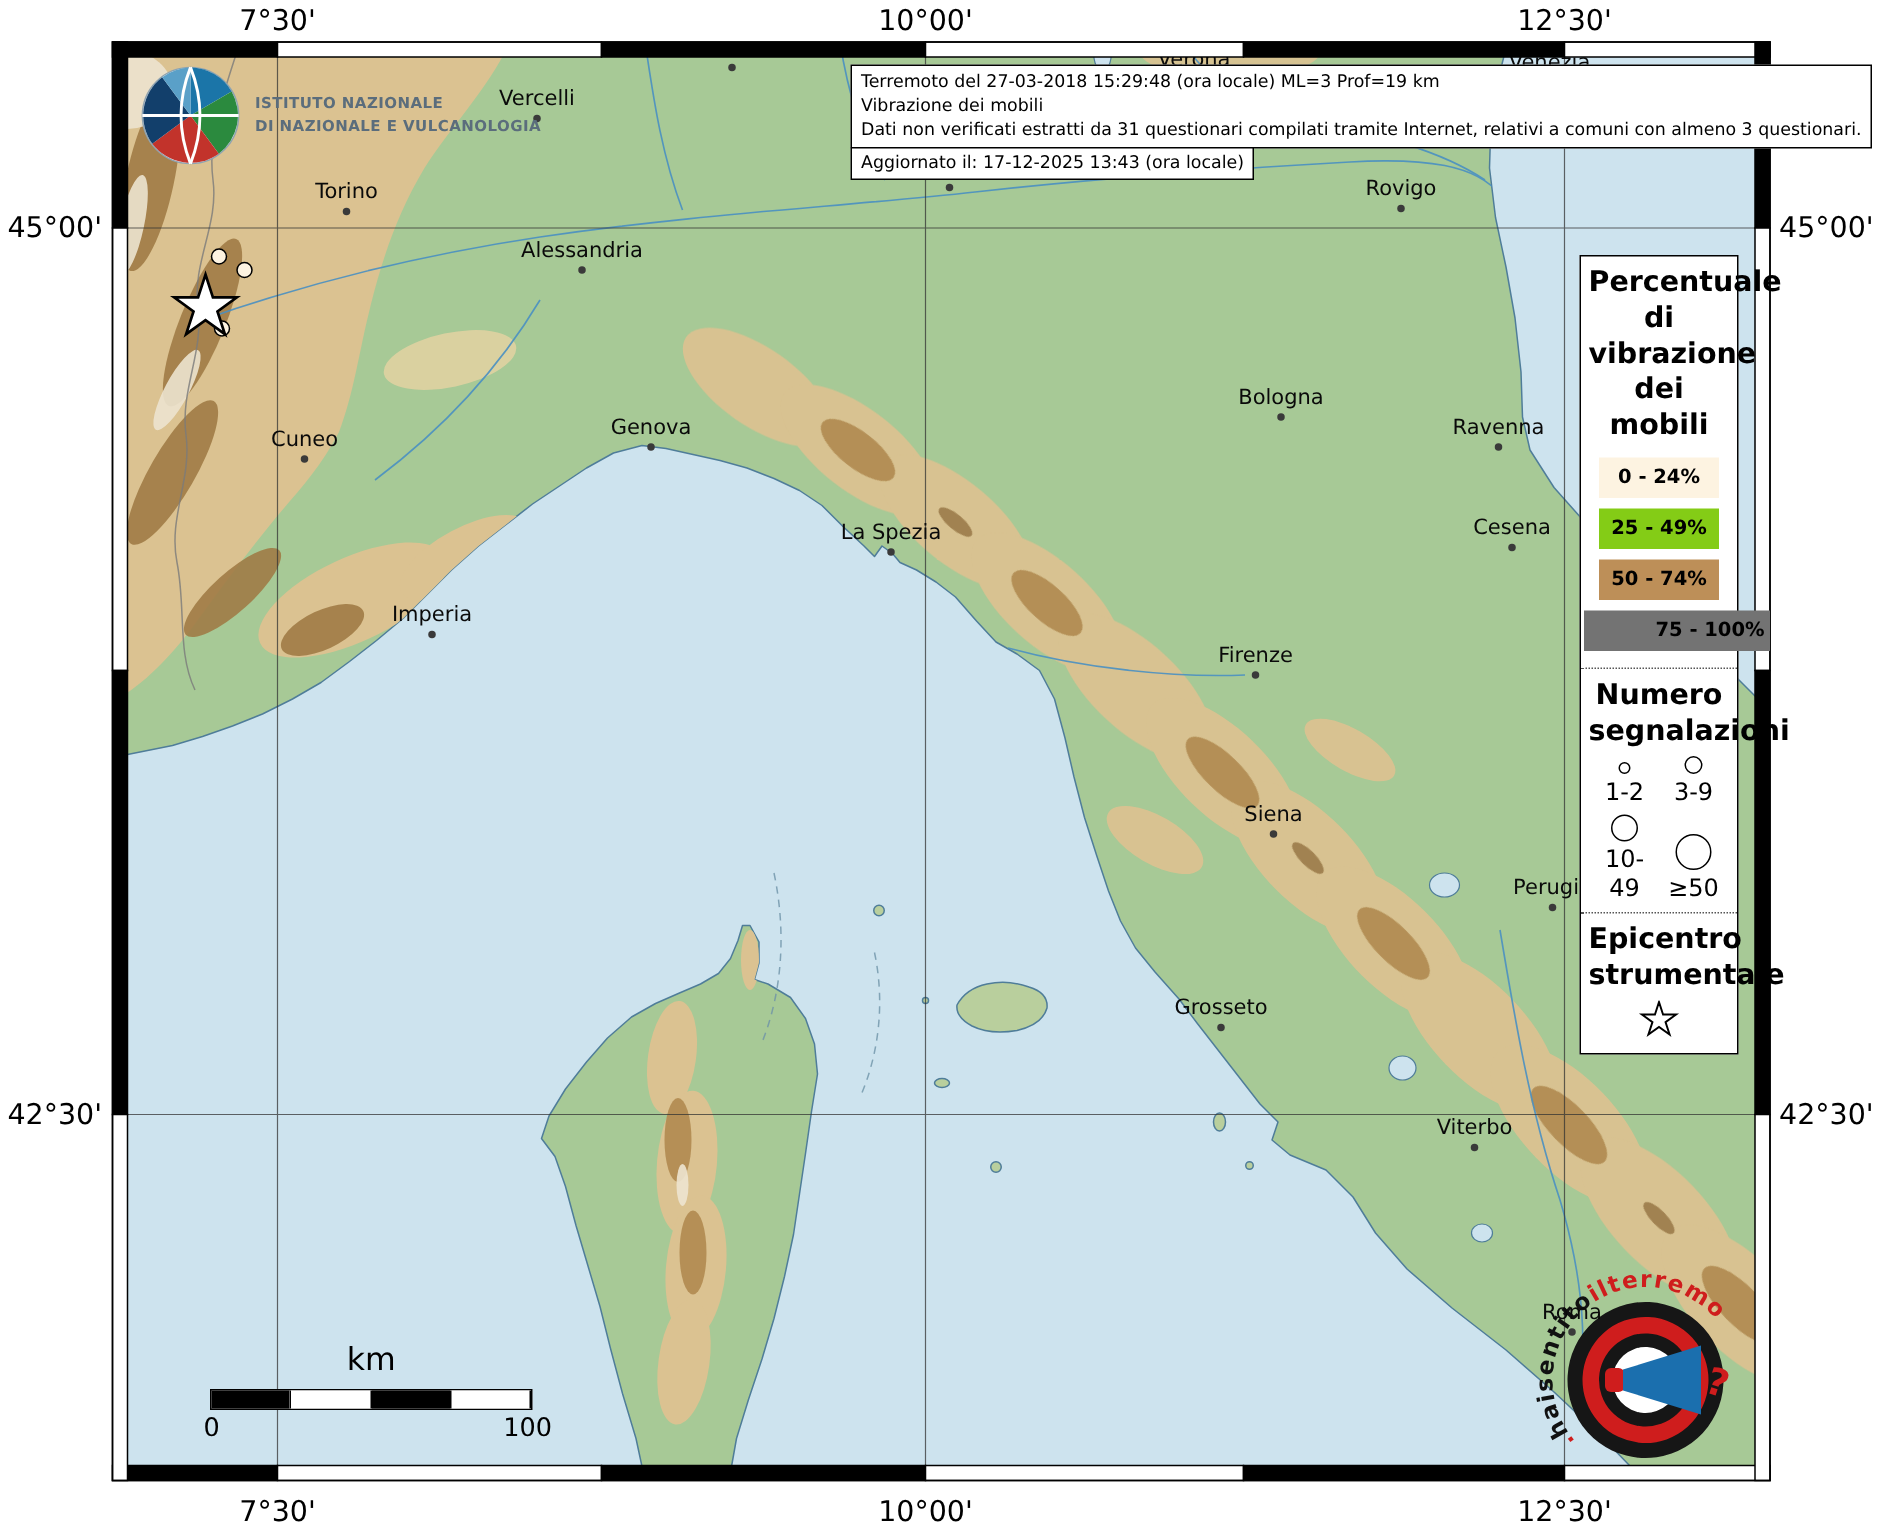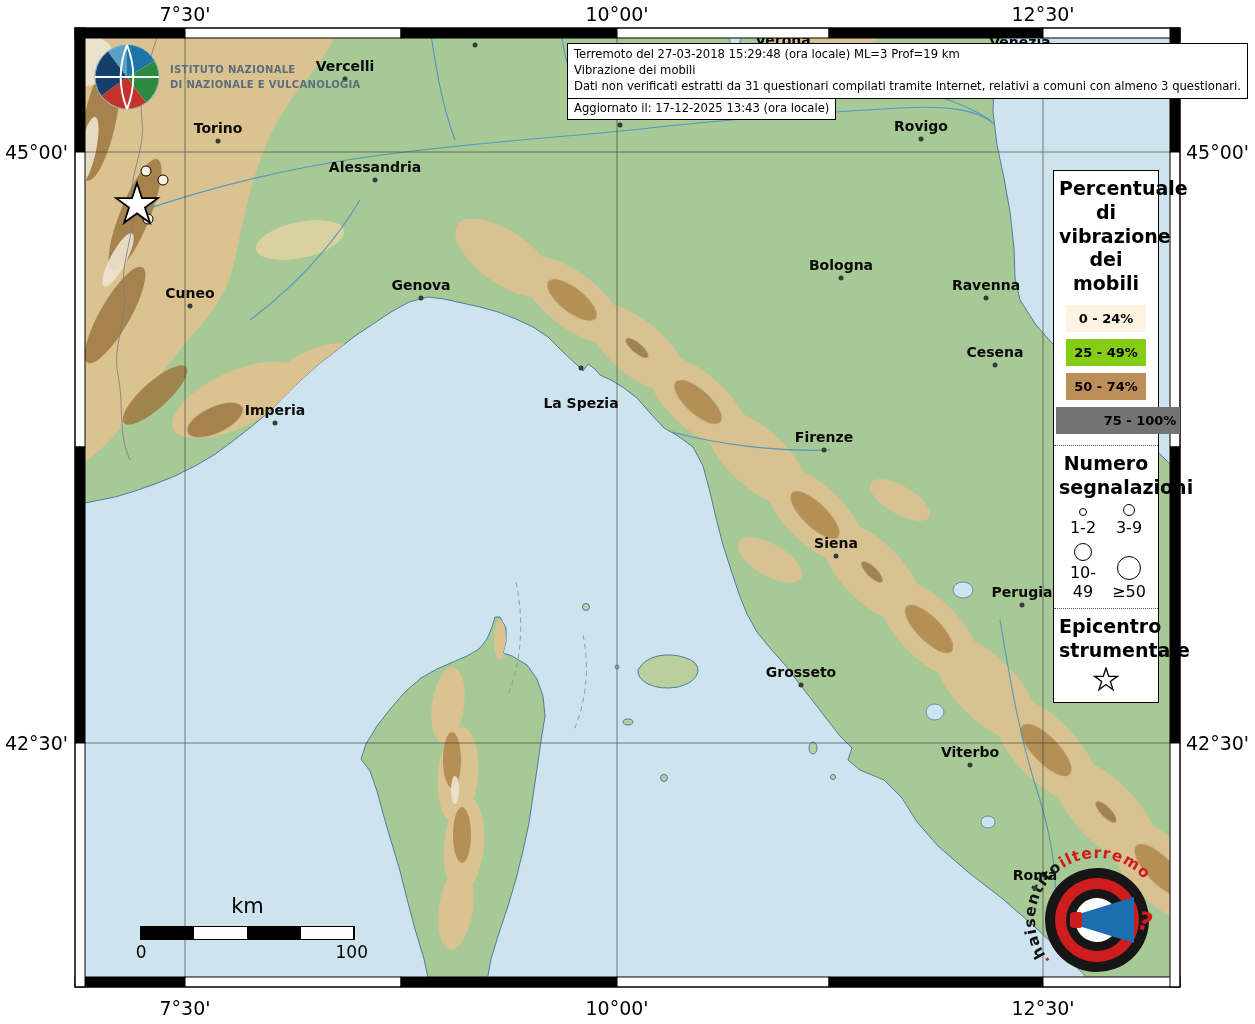--- a/index.html
+++ b/index.html
@@ -5,21 +5,21 @@
   html,body{margin:0;padding:0;background:#fff;}
   #canvas{position:relative;width:1255px;height:1024px;background:#fff;overflow:hidden;
           font-family:"DejaVu Sans","Liberation Sans",sans-serif;color:#000;}
   svg{display:block;}
   .abs{position:absolute;}
 
   
   .axis-label{position:absolute;font-size:19px;color:#000;white-space:nowrap;}
 
   
-  #city-layer{position:absolute;left:75px;top:28px;width:1105px;height:941px;overflow:hidden;pointer-events:none;font-weight:bold;}
+  #city-layer{position:absolute;left:88px;top:28px;width:1105px;height:941px;overflow:hidden;pointer-events:none;}
   .city-label{position:absolute;transform:translate(-50%,-50%);font-size:14px;color:#0a0a0a;white-space:nowrap;}
   .city-dot{position:absolute;width:5px;height:5px;background:#3a3a3a;border-radius:50%;transform:translate(-50%,-50%);}
 
   
   #info-box{position:absolute;left:543px;top:43px;z-index:30;font-size:11.6px;line-height:1.38;padding-left:24px;}
   #info-box .main{border:1px solid #000;background:#fff;padding:3px 6px;white-space:nowrap;width:fit-content;}
   #info-box .sub{border:1px solid #000;background:#fff;padding:2px 6px;white-space:nowrap;width:fit-content;margin-top:-1px;}
 
   
   #ingv{position:absolute;left:92px;top:42px;z-index:30;display:flex;align-items:center;gap:8px;font-weight:bold;}
@@ -229,21 +229,21 @@
       <div class="city-label" style="left: 766px; top: 237px;">Bologna</div>
       <div class="city-dot" style="left: 766px; top: 250px;"></div>
       <div class="city-label" style="left: 911px; top: 257px;">Ravenna</div>
       <div class="city-dot" style="left: 911px; top: 270px;"></div>
       <div class="city-label" style="left: 346px; top: 257px;">Genova</div>
       <div class="city-dot" style="left: 346px; top: 270px;"></div>
       <div class="city-label" style="left: 115px; top: 265px;">Cuneo</div>
       <div class="city-dot" style="left: 115px; top: 278px;"></div>
       <div class="city-label" style="left: 920px; top: 324px;">Cesena</div>
       <div class="city-dot" style="left: 920px; top: 337px;"></div>
-      <div class="city-label" style="left: 506px; top: 327px; margin-top: 48px;">La Spezia</div>
+      <div class="city-label" style="left: 506px; top: 327px;">La Spezia</div>
       <div class="city-dot" style="left: 506px; top: 340px;"></div>
       <div class="city-label" style="left: 200px; top: 382px;">Imperia</div>
       <div class="city-dot" style="left: 200px; top: 395px;"></div>
       <div class="city-label" style="left: 749px; top: 409px;">Firenze</div>
       <div class="city-dot" style="left: 749px; top: 422px;"></div>
       <div class="city-label" style="left: 761px; top: 515px;">Siena</div>
       <div class="city-dot" style="left: 761px; top: 528px;"></div>
       <div class="city-label" style="left: 947px; top: 564px;">Perugia</div>
       <div class="city-dot" style="left: 947px; top: 577px;"></div>
       <div class="city-label" style="left: 726px; top: 644px;">Grosseto</div>

